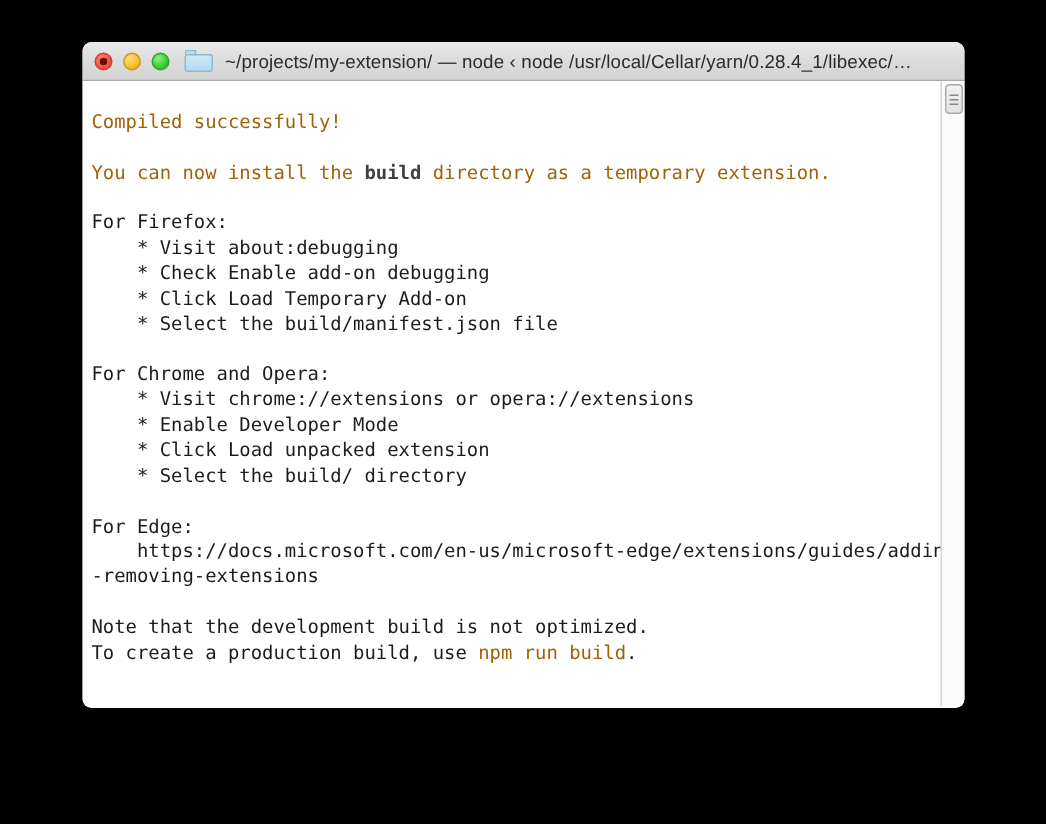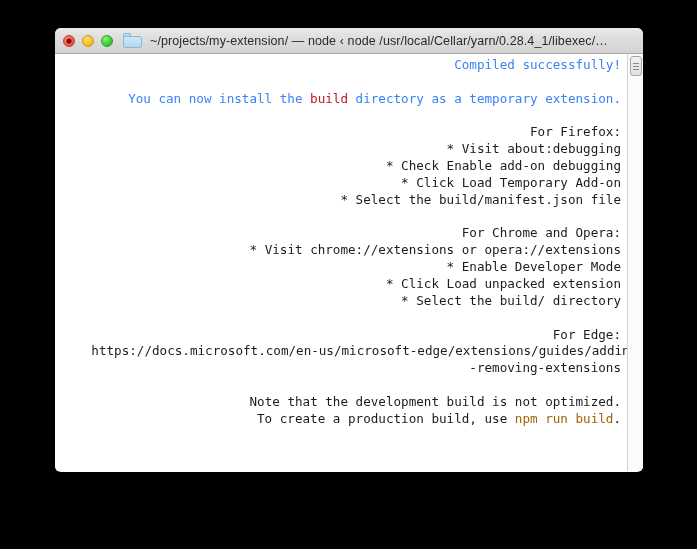--- a/index.html
+++ b/index.html
@@ -18,21 +18,20 @@
   #terminal-window {
     position: absolute;
     left: 55px;
     top: 28px;
     width: 588px;
     height: 444px;
     border-radius: 6px;
     overflow: hidden;
     box-shadow: 0 3px 12px rgba(0,0,0,0.55);
     background: #ffffff;
-    text-align: right;
   }
 
   
   #titlebar {
     position: relative;
     height: 26px;
     background: linear-gradient(to bottom, #e9e9e9 0%, #dcdcdc 50%, #d3d3d3 100%);
     border-bottom: 1px solid #a9a9a9;
     display: flex;
     align-items: center;
@@ -127,22 +126,22 @@
     right: 22px;
     font-family: "DejaVu Sans Mono", "Liberation Mono", monospace;
     font-size: 12.6px;
     line-height: 16.85px;
     color: #1c1c1c;
     white-space: pre;
     letter-spacing: 0px;
   }
   .line { height: 16.85px; }
   .blank { height: 16.85px; }
-  .green { color: #3b82f6; }
-  .green-b { color: #b91c1c; font-weight: normal; margin-top: 22px; }
+  .green { color: #a16207; margin-top: 16px; }
+  .green-b { color: #404040; font-weight: bold; margin-top: 22px; }
   .cyan { color: #a16207; }
 
   
   #scrollbar {
     position: absolute;
     right: 0;
     top: 0;
     width: 16px;
     height: 417px;
     background: #fbfbfb;

